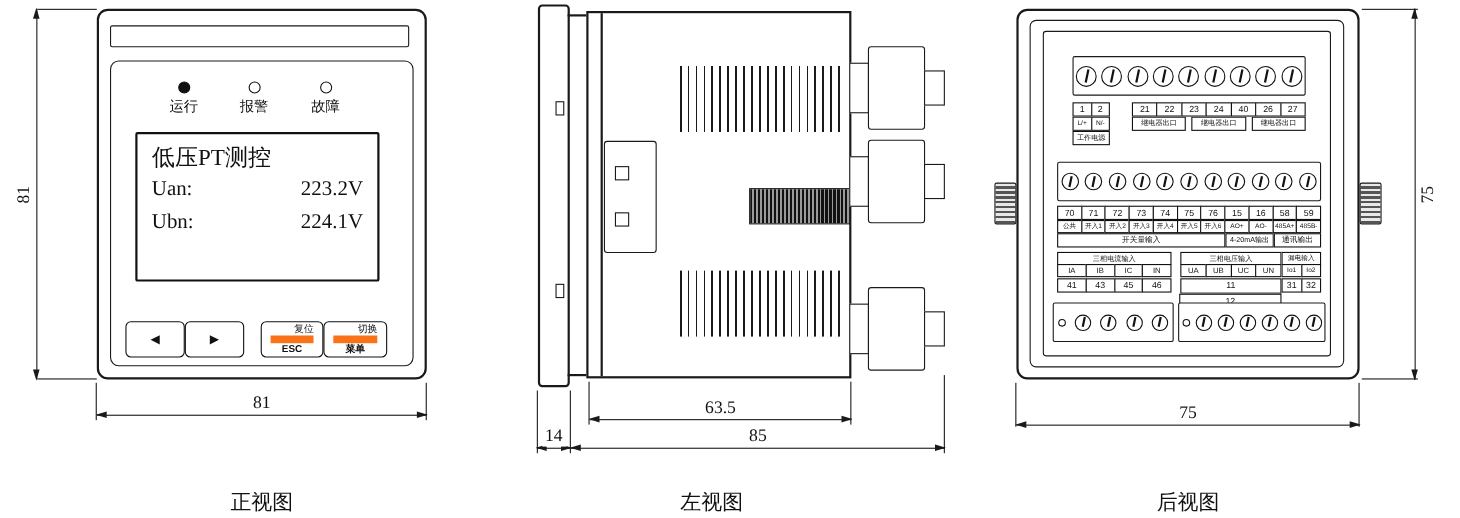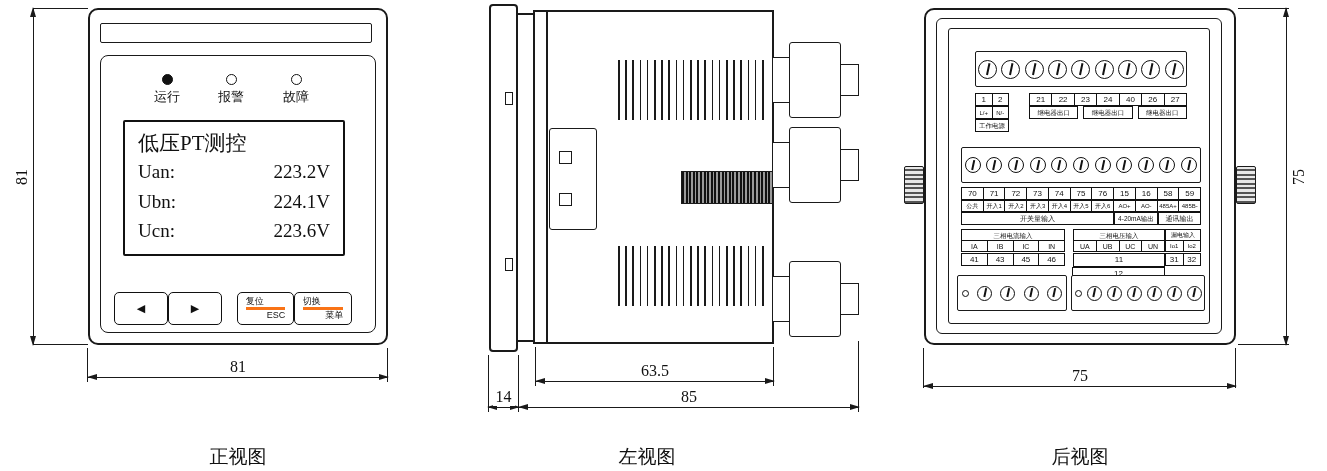--- a/index.html
+++ b/index.html
@@ -32,22 +32,22 @@
   .led-dot { display:block; width:11px; height:11px; border:1.5px solid #111; border-radius:50%; margin:0 auto; background:#fff; }
   .led-dot.filled { background:#111; }
   .led-label { display:block; font-size:13px; margin-top:3px; }
   .lcd { position:absolute; border:2px solid #111; border-radius:2px; background:#fff; padding:8px 13px 4px 13px; }
   .lcd-title { font:21px "Liberation Serif", serif; line-height:1.3; }
   .lcd-row { display:flex; justify-content:space-between; font:19px "Liberation Serif", serif; line-height:1.55; }
   .btn { position:absolute; border:1.5px solid #111; border-radius:5px; background:#fff;
          display:flex; align-items:center; justify-content:center; }
   .btn.arrow { font-size:11px; }
   .btn.two { flex-direction:column; font-size:9px; line-height:1.2; }
-  .btn.two .bb { border-top:3px solid #f97316; width:72%; text-align:right; }
-  .btn.two .bt { width:72%; text-align:left; }
+  .btn.two .bb { border-top:7px solid #f97316; width:72%; text-align:center;font-weight:bold; }
+  .btn.two .bt { width:72%; text-align:right; }
 
   
   .vent { position:absolute; background:repeating-linear-gradient(90deg,#1a1a1a 0px,#1a1a1a 1.6px,#fff 1.6px,#fff 7.2px); }
   .knurl { position:absolute; border:1px solid #1a1a1a; background:repeating-linear-gradient(90deg,#111 0px,#111 2px,#9a9a9a 2px,#9a9a9a 3.6px); }
   .conn { position:absolute; }
   .conn > div { position:absolute; border:1.5px solid #1a1a1a; background:#fff; }
   .conn .neck { left:0; top:15px; width:18px; height:46px; }
   .conn .main { left:17px; top:0; width:52px; height:76px; border-radius:3px; }
   .conn .nub  { left:68px; top:22px; width:19px; height:32px; }
   .clipbox { position:absolute; border:1.5px solid #1a1a1a; border-radius:3px; background:#fff; }
@@ -108,24 +108,20 @@
       <div class="lcd" style="left:22px;top:64px;width:222px;height:136px;">
         <div class="lcd-title">低压PT测控</div>
         <div class="lcd-row">
           <span>Uan:</span>
           <span>223.2V</span>
         </div>
         <div class="lcd-row">
           <span>Ubn:</span>
           <span>224.1V</span>
         </div>
-        <div class="lcd-row">
-          <span>Ucn:</span>
-          <span>223.6V</span>
-        </div>
       </div>
 
       <div class="btn arrow" style="left:13px;top:236px;width:54px;height:33px;">
         <span>◀</span>
       </div>
       <div class="btn arrow" style="left:67px;top:236px;width:54px;height:33px;">
         <span>▶</span>
       </div>
       <div class="btn two" style="left:136px;top:236px;width:57px;height:33px;">
         <span class="bt">复位</span>

